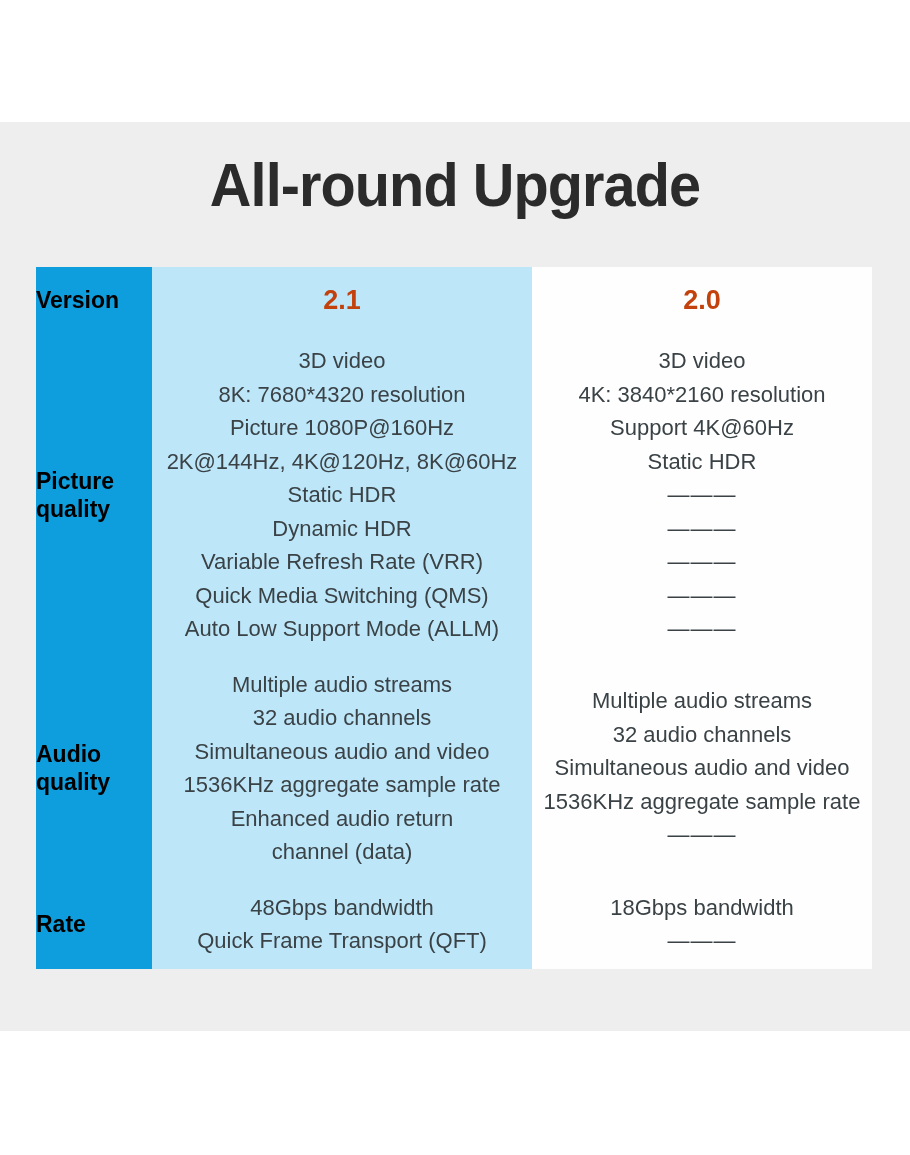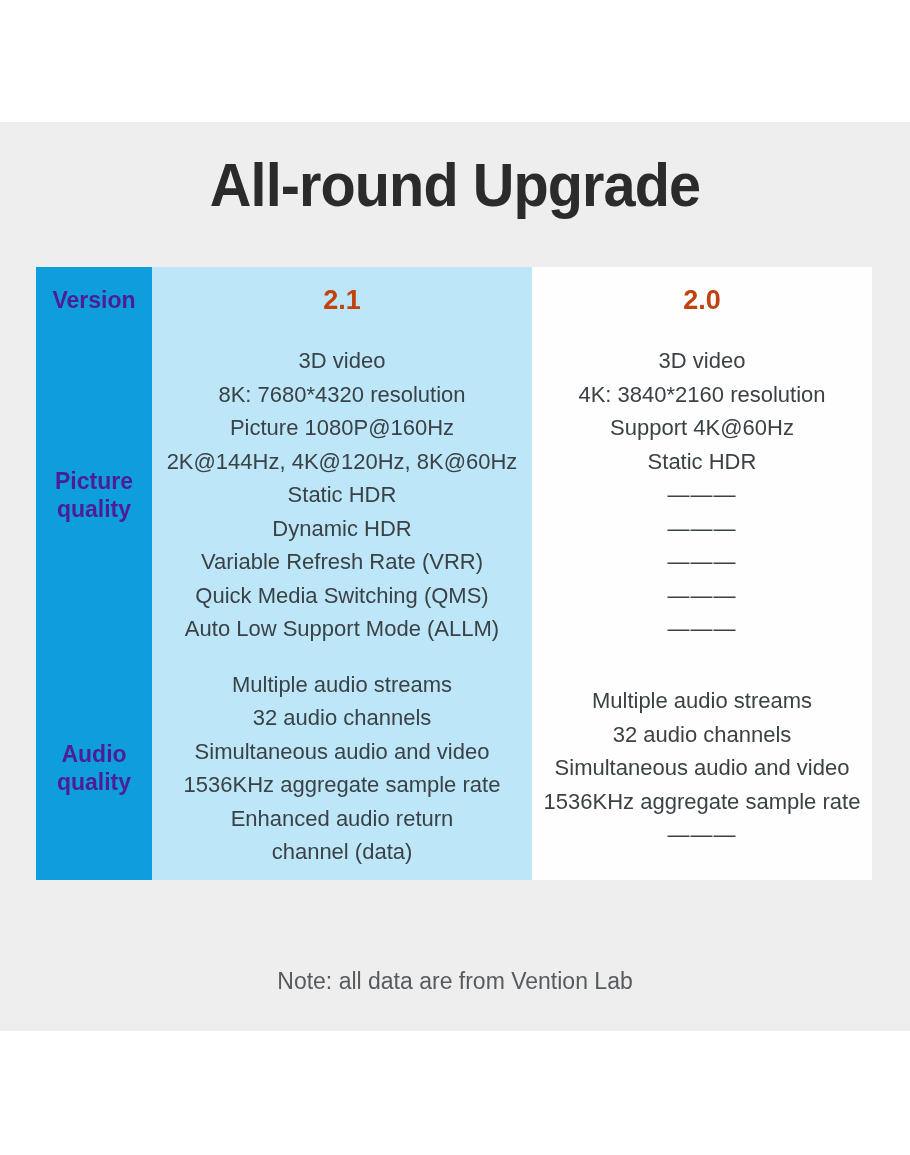--- a/index.html
+++ b/index.html
@@ -54,25 +54,24 @@
     padding: 0;
     vertical-align: middle;
     border: 0;
   }
   .col-label   { width: 116px; }
   .col-v21     { width: 380px; }
   .col-v20     { width: 340px; }
 
   .cell-label {
     background: #0e9ede;
-    color: #4c1d95;
+    color: #000000;
     font-weight: bold;
     font-size: 23px;
     line-height: 28px;
-    text-align: center;
     border-bottom: 2px solid #ffffff;
     margin-left: 40px;
   }
   .cell-label.last { border-bottom: 0; }
 
   .cell-21 {
     background: #bde6f8;
     text-align: center;
     border-bottom: 1px solid #ffffff;
   }
@@ -197,19 +196,35 @@
           <span class="lines">
             <span class="line">Multiple audio streams</span>
             <span class="line">32 audio channels</span>
             <span class="line">Simultaneous audio and video</span>
             <span class="line">1536KHz aggregate sample rate</span>
             <span class="dash">———</span>
           </span>
         </td>
       </tr>
 
+      <tr>
+        <td class="cell-label last">
+          <span class="line">Rate</span>
+        </td>
+        <td class="cell-21 last">
+          <span class="lines">
+            <span class="line">48Gbps bandwidth</span>
+            <span class="line">Quick Frame Transport (QFT)</span>
+          </span>
+        </td>
+        <td class="cell-20 last">
+          <span class="lines">
+            <span class="line">18Gbps bandwidth</span>
+            <span class="dash">———</span>
+          </span>
+        </td>
+      </tr>
 
     </tbody>
   </table>
 
-  <div class="note">Note: all data are from Vention Lab</div>
 
 </div>
 
 </body></html>

